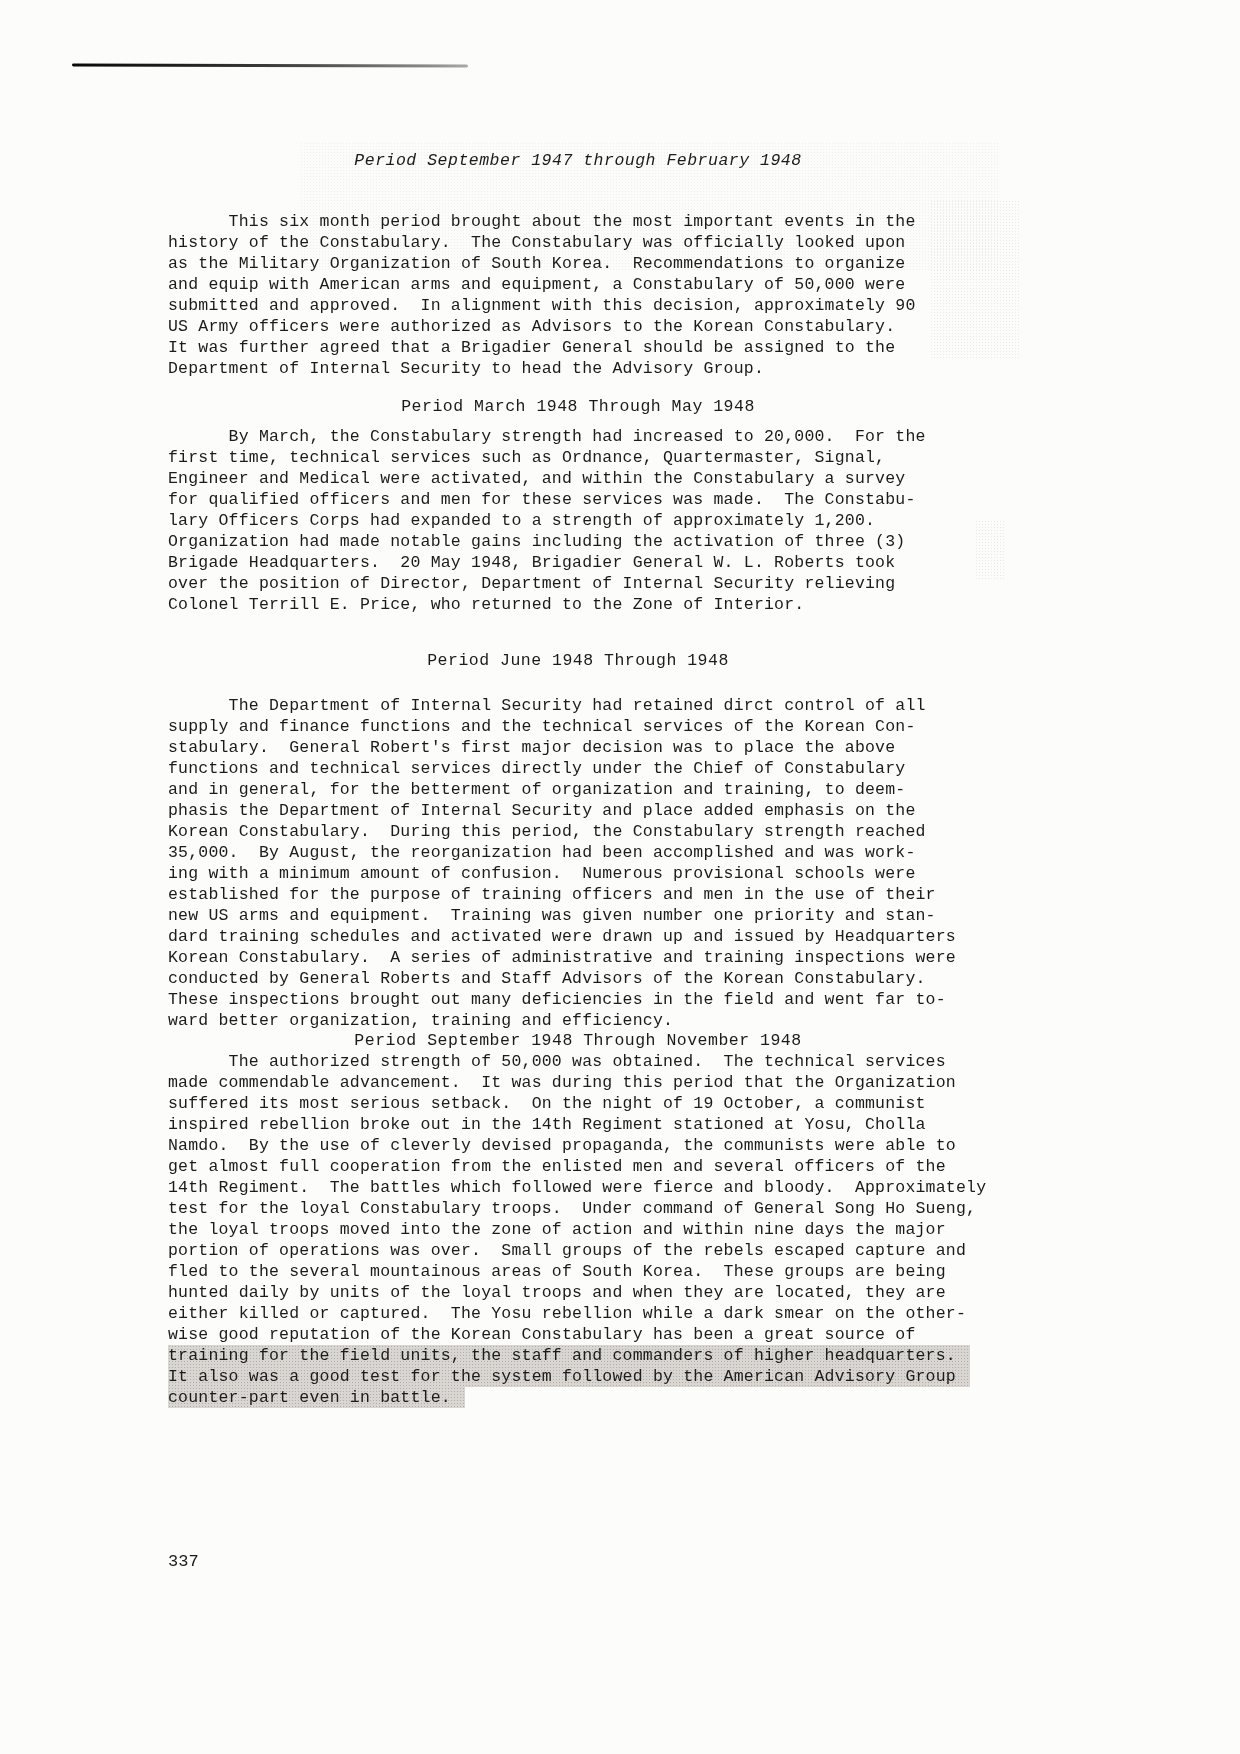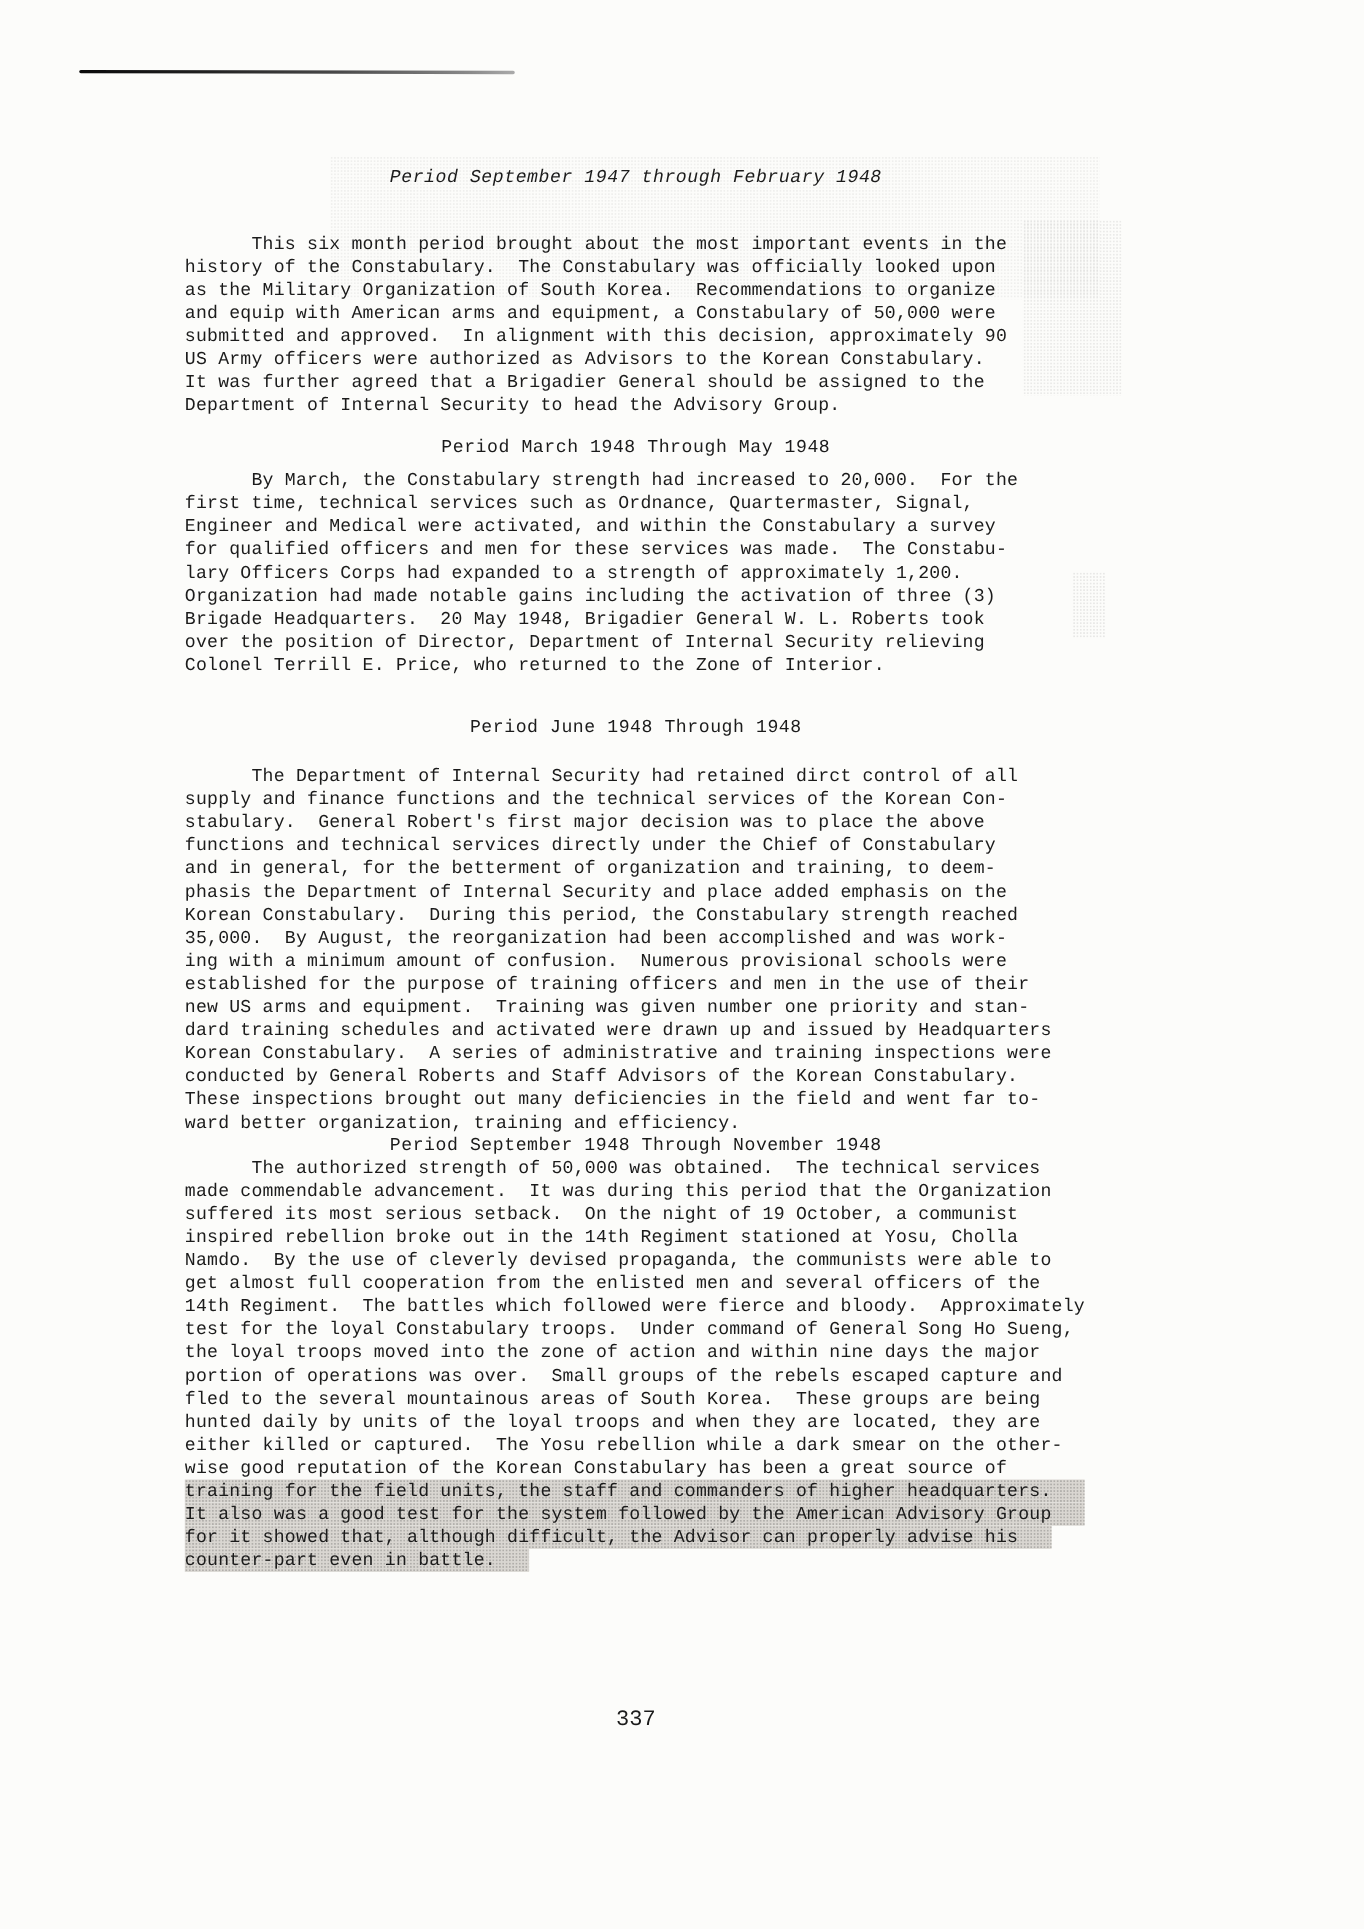--- a/index.html
+++ b/index.html
@@ -47,32 +47,32 @@
   .section:nth-child(1) .heading { margin-bottom: 40px; font-style: italic; }
   .section:nth-child(2) .heading { margin-bottom: 9px; }
   .section:nth-child(3) .heading { margin-bottom: 24px; }
   .section:nth-child(4) .heading { }
   .line {
     white-space: pre;
     letter-spacing: 0.2px;
   }
   .line.hl {
     width: fit-content;
-    padding-right: 30px;
+    padding-right: 14px;
     background-color: #d9d6d1;
     background-image: radial-gradient(rgba(70,70,70,0.28) 0.6px, transparent 1px);
     background-size: 3px 3px;
   }
   .page-number {
     position: absolute;
     left: 168px;
     top: 1552px;
     width: 820px;
-    text-align: center;
-    font-size: 20px;
+    text-align: left;
+    font-size: 17px;
   }
   .artifact {
     position: absolute;
     pointer-events: none;
     background-image: radial-gradient(rgba(90,90,90,0.5) 0.6px, transparent 1px);
     background-size: 3px 3px;
   }
   .artifact-1 { left: 300px; top: 142px; width: 700px; height: 130px; opacity: 0.16; }
   .artifact-2 { left: 930px; top: 200px; width: 90px; height: 160px; opacity: 0.22; }
   .artifact-3 { left: 975px; top: 520px; width: 30px; height: 60px; opacity: 0.25; }
@@ -146,19 +146,18 @@
           <div class="line">14th Regiment.  The battles which followed were fierce and bloody.  Approximately</div>
           <div class="line">test for the loyal Constabulary troops.  Under command of General Song Ho Sueng,</div>
           <div class="line">the loyal troops moved into the zone of action and within nine days the major</div>
           <div class="line">portion of operations was over.  Small groups of the rebels escaped capture and</div>
           <div class="line">fled to the several mountainous areas of South Korea.  These groups are being</div>
           <div class="line">hunted daily by units of the loyal troops and when they are located, they are</div>
           <div class="line">either killed or captured.  The Yosu rebellion while a dark smear on the other-</div>
           <div class="line">wise good reputation of the Korean Constabulary has been a great source of</div>
           <div class="line hl">training for the field units, the staff and commanders of higher headquarters.</div>
           <div class="line hl">It also was a good test for the system followed by the American Advisory Group</div>
-          <div class="line hl">for it showed that, although difficult, the Advisor can properly advise his</div>
           <div class="line hl">counter-part even in battle.</div>
         </div>
       </div>
     </div>
   <div class="page-number">337</div>
 </div>
 
 </body></html>

